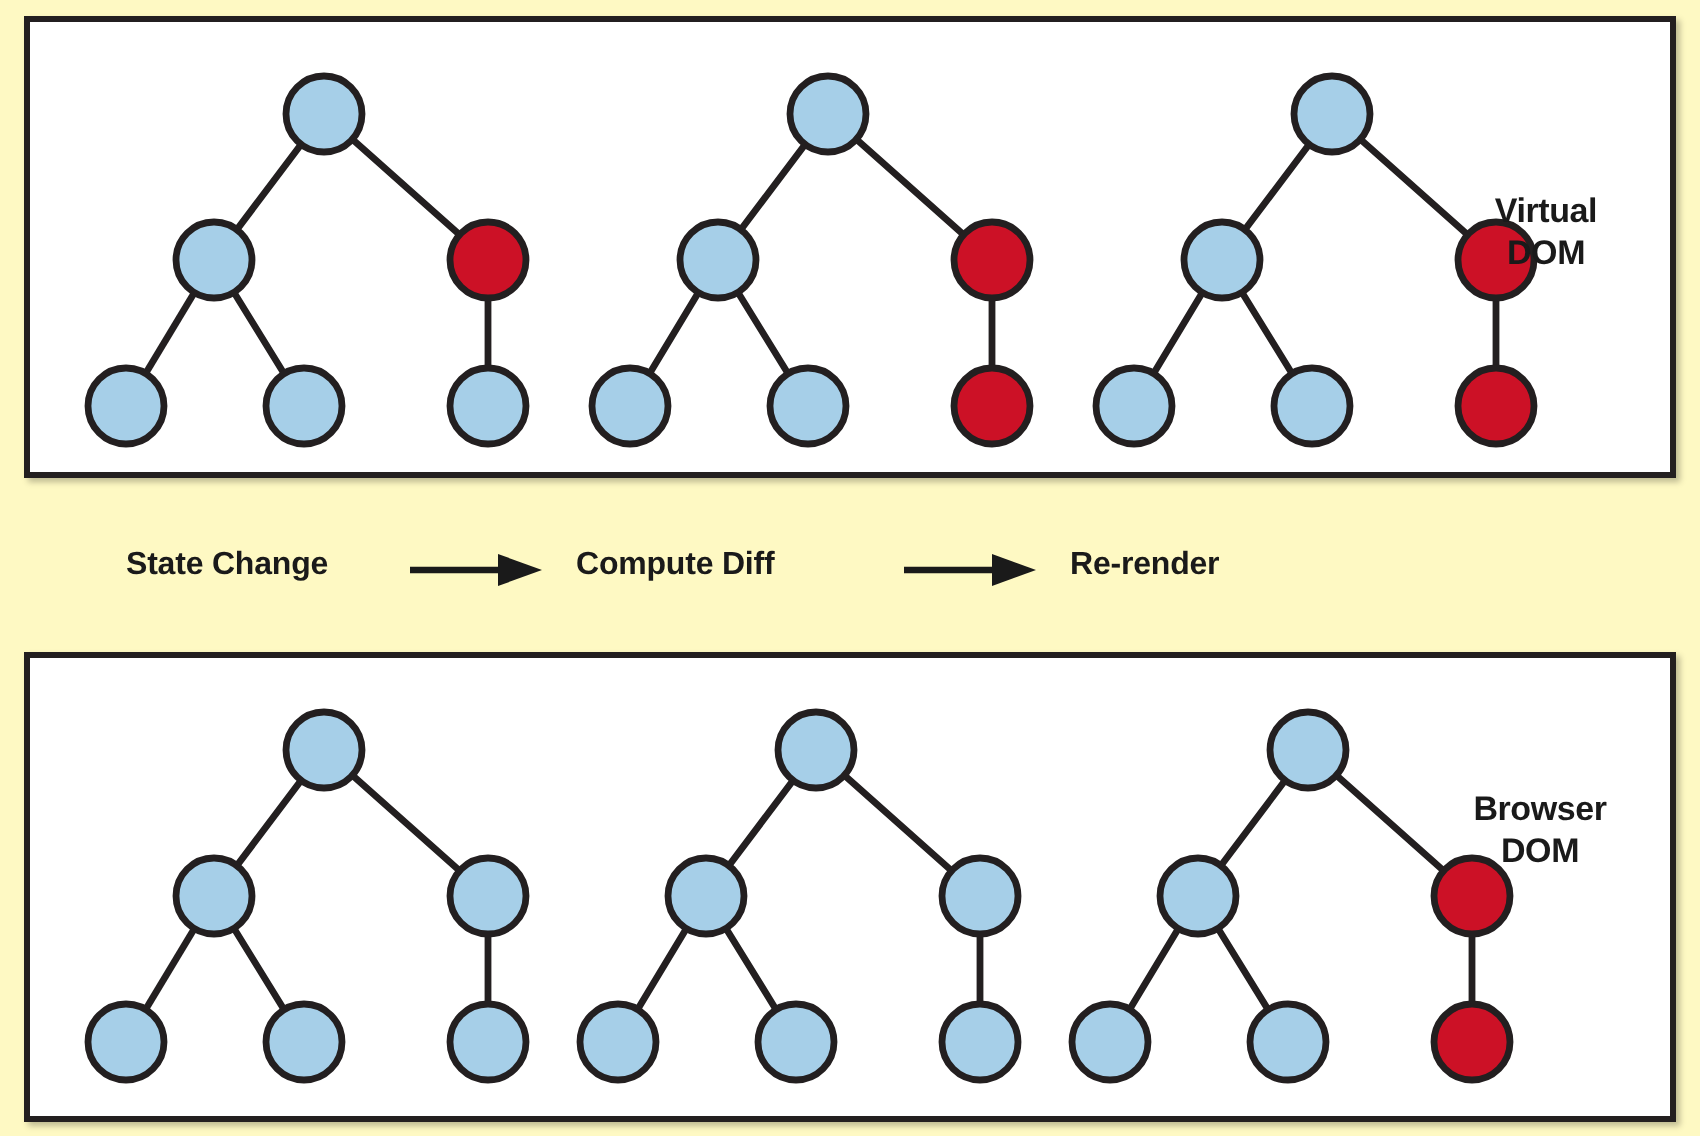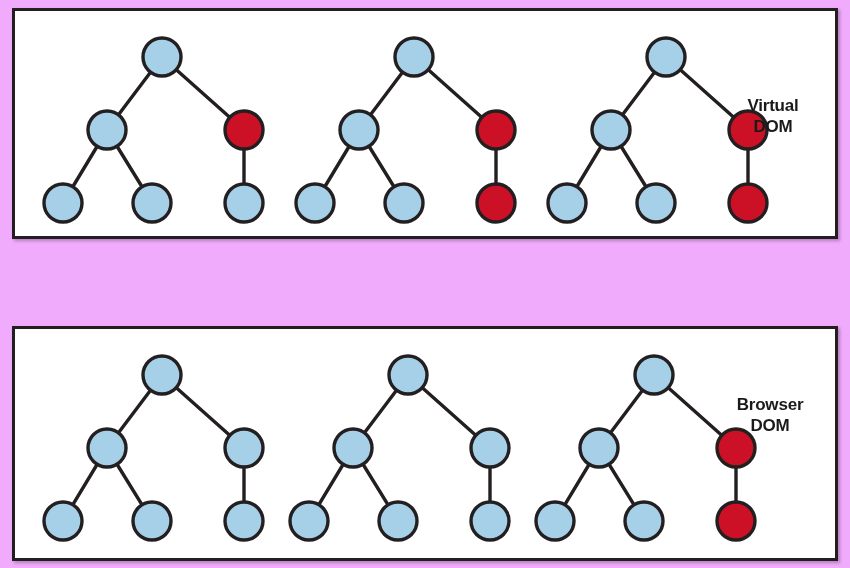--- a/index.html
+++ b/index.html
@@ -15,21 +15,21 @@
     position: relative;
     overflow: hidden;
   }
 
   #diagram-root {
     position: absolute;
     left: 0;
     top: 0;
     width: 850px;
     height: 568px;
-    background: #f0abfc;
+    background: #fef9c3;
   }
 
   
   .panel {
     position: absolute;
     background: #ffffff;
     border: 3px solid #231f20;
     box-sizing: border-box;
     box-shadow: 2px 2px 3px rgba(0,0,0,0.25);
   }
@@ -173,20 +173,38 @@
       <circle class="tree-node node-blue" cx="108" cy="178" r="19" fill="#a6cfe8"></circle>
       <circle class="tree-node node-red" cx="200" cy="178" r="19" fill="#cc1126"></circle>
     </g>
   </svg>
 
   <div class="side-label" id="label-virtual-dom">
     <div>Virtual</div>
     <div>DOM</div>
   </div>
 
+  <div id="flow-strip">
+
+    <div class="flow-label" id="flow-label-state-change">State Change</div>
+
+    <svg class="flow-arrow" id="flow-arrow-1" width="70" height="20" viewBox="0 0 70 20">
+      <line x1="0" y1="10" x2="48" y2="10" stroke="#1a1a1a" stroke-width="3.2"></line>
+      <polygon points="44,2 66,10 44,18" fill="#1a1a1a"></polygon>
+    </svg>
+
+    <div class="flow-label" id="flow-label-compute-diff">Compute Diff</div>
+
+    <svg class="flow-arrow" id="flow-arrow-2" width="70" height="20" viewBox="0 0 70 20">
+      <line x1="0" y1="10" x2="48" y2="10" stroke="#1a1a1a" stroke-width="3.2"></line>
+      <polygon points="44,2 66,10 44,18" fill="#1a1a1a"></polygon>
+    </svg>
+
+    <div class="flow-label" id="flow-label-re-render">Re-render</div>
+  </div>
 
   <div class="panel" id="panel-browser-dom"></div>
 
   <svg class="tree-svg" id="bdom-tree-1" style="left:44px; top:343px;" width="240" height="210" viewBox="0 0 240 210">
     <g>
       <line class="tree-edge" x1="118" y1="32" x2="63" y2="105"></line>
       <line class="tree-edge" x1="118" y1="32" x2="200" y2="105"></line>
       <line class="tree-edge" x1="63" y1="105" x2="19" y2="178"></line>
       <line class="tree-edge" x1="63" y1="105" x2="108" y2="178"></line>
       <line class="tree-edge" x1="200" y1="105" x2="200" y2="178"></line>

